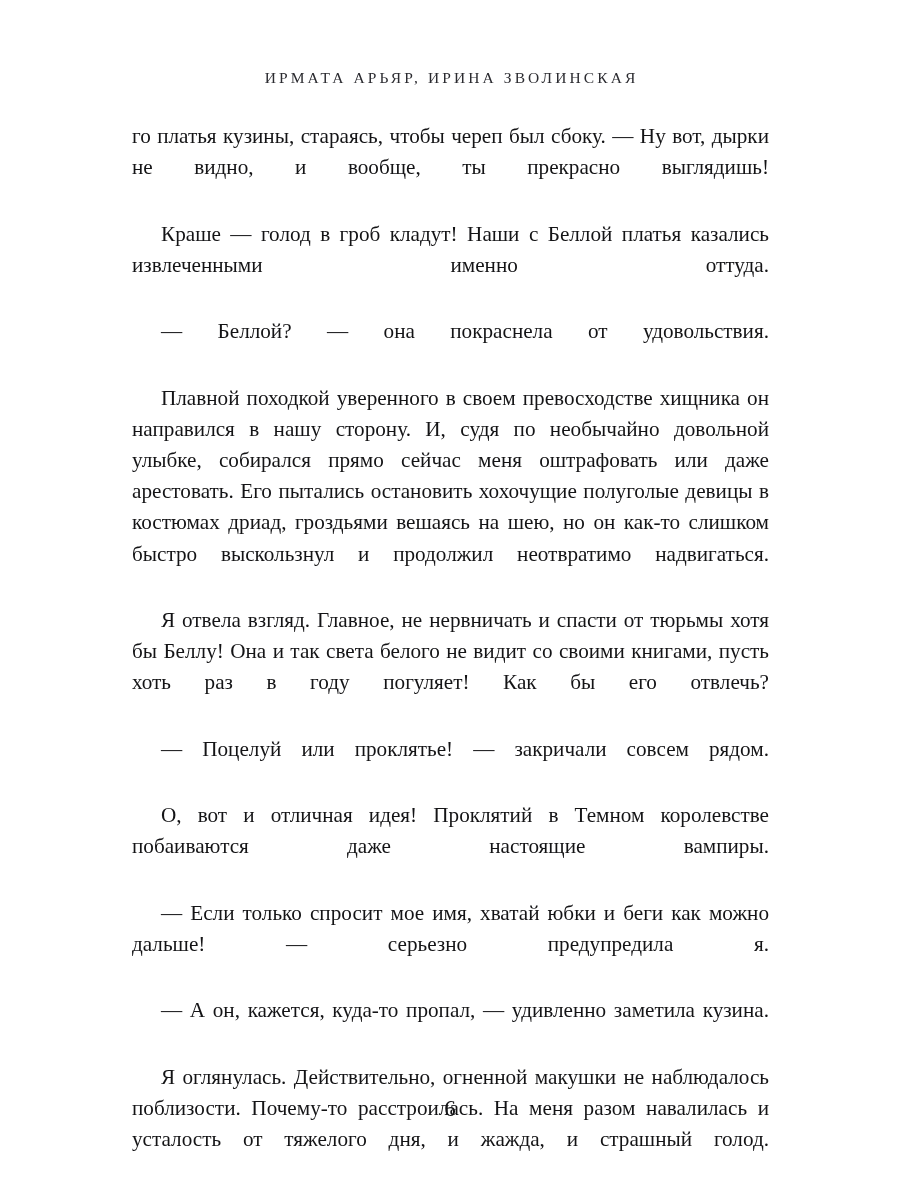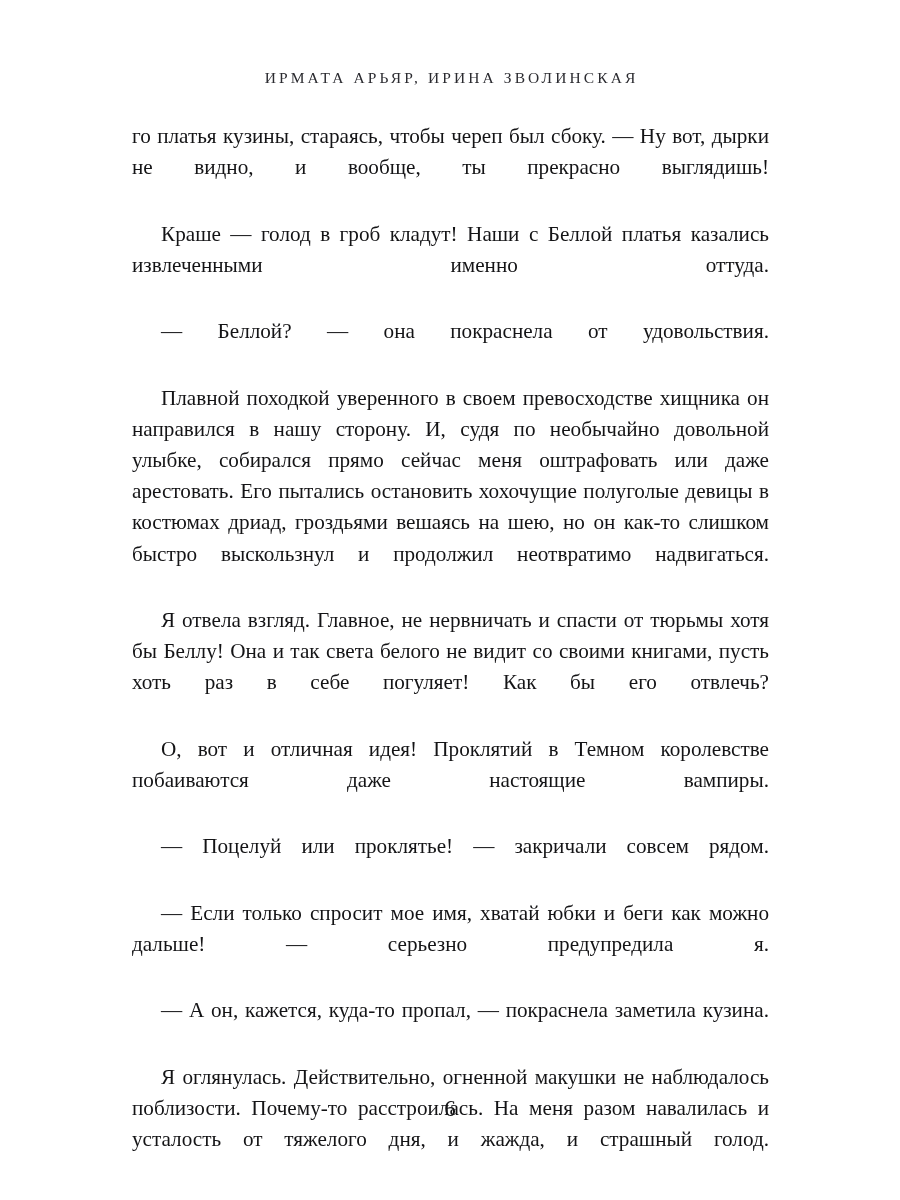--- a/index.html
+++ b/index.html
@@ -93,24 +93,24 @@
 <div class="page">
 
   <div class="running-head">ИРМАТА АРЬЯР, ИРИНА ЗВОЛИНСКАЯ</div>
 
   <div class="text-block">
 
     <p class="para cont">го платья кузины, стараясь, чтобы череп был сбоку. — Ну вот, дырки не видно, и вообще, ты прекрасно выглядишь!</p>
     <p class="para indent">Краше — голод в гроб кладут! Наши с Беллой платья казались извлеченными именно оттуда.</p>
     <p class="para indent">— Беллой? — она покраснела от удовольствия.</p>
     <p class="para indent">Плавной походкой уверенного в своем превосходстве хищника он направился в нашу сторону. И, судя по необычайно довольной улыбке, собирался прямо сейчас меня оштрафовать или даже арестовать. Его пытались остановить хохочущие полуголые девицы в костюмах дриад, гроздьями вешаясь на шею, но он как-то слишком быстро выскользнул и продолжил неотвратимо надвигаться.</p>
-    <p class="para indent">Я отвела взгляд. Главное, не нервничать и спасти от тюрьмы хотя бы Беллу! Она и так света белого не видит со своими книгами, пусть хоть раз в себе погуляет! Как бы его отвлечь?</p>
+    <p class="para indent">Я отвела взгляд. Главное, не нервничать и спасти от тюрьмы хотя бы Беллу! Она и так света белого не видит со своими книгами, пусть хоть раз в году погуляет! Как бы его отвлечь?</p>
+    <p class="para indent">— Поцелуй или проклятье! — закричали совсем рядом.</p>
     <p class="para indent">О, вот и отличная идея! Проклятий в Темном королевстве побаиваются даже настоящие вампиры.</p>
-    <p class="para indent">— Поцелуй или проклятье! — закричали совсем рядом.</p>
     <p class="para indent">— Если только спросит мое имя, хватай юбки и беги как можно дальше! — серьезно предупредила я.</p>
-    <p class="para indent">— А он, кажется, куда-то пропал, — покраснела заметила кузина.</p>
+    <p class="para indent">— А он, кажется, куда-то пропал, — удивленно заметила кузина.</p>
     <p class="para indent">Я оглянулась. Действительно, огненной макушки не наблюдалось поблизости. Почему-то расстроилась. На меня разом навалилась и усталость от тяжелого дня, и жажда, и страшный голод.</p>
 
   </div>
 
   <div class="folio">6</div>
 
 </div>
 
 </body></html>

